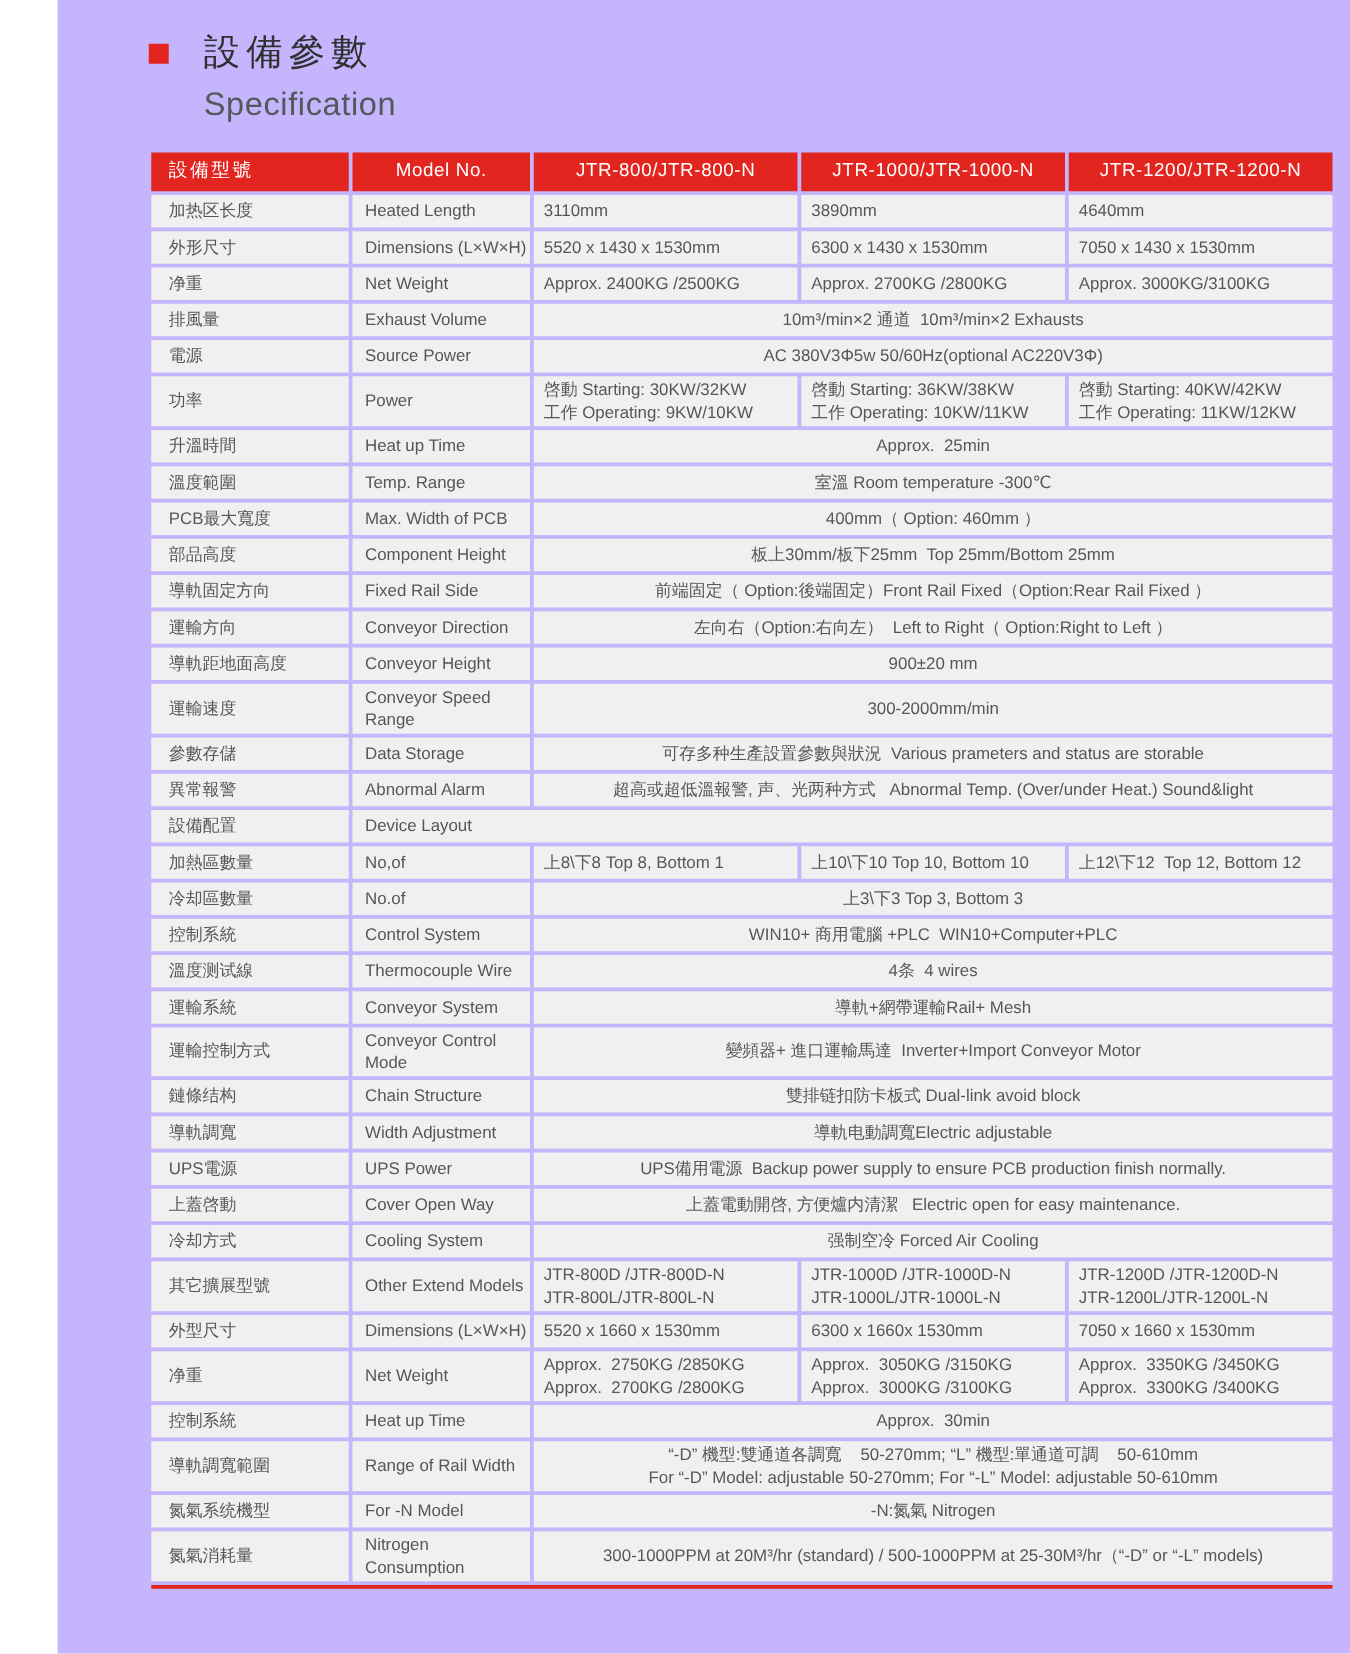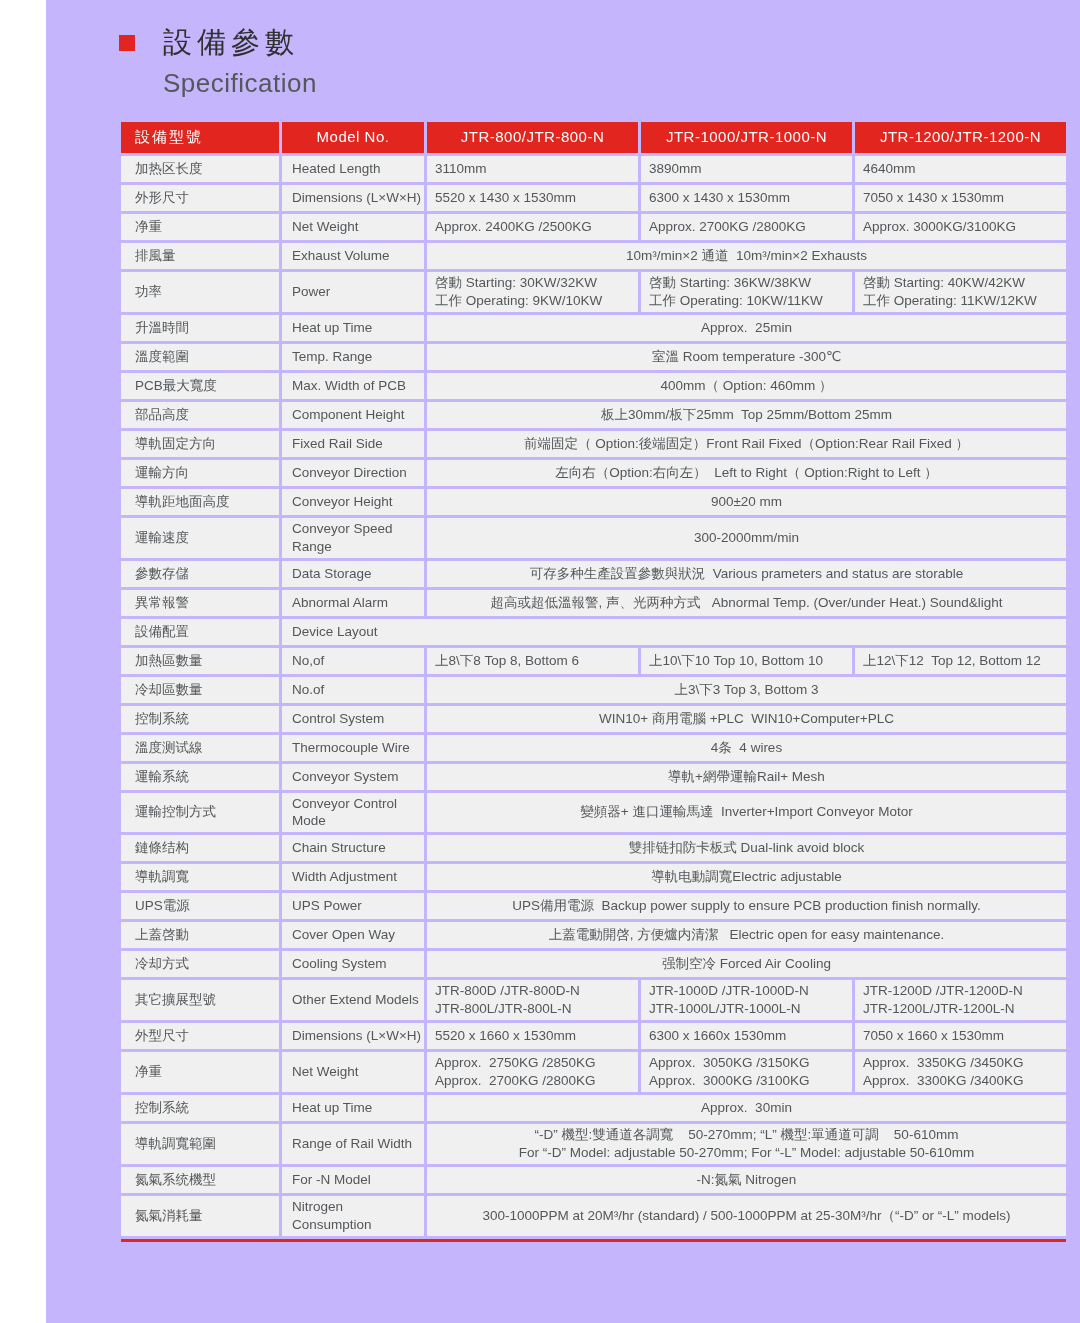--- a/index.html
+++ b/index.html
@@ -100,20 +100,25 @@
         <div class="cell le">Net Weight</div>
         <div class="cell vcell"><div class="line">Approx. 2400KG /2500KG</div></div>
         <div class="cell vcell"><div class="line">Approx. 2700KG /2800KG</div></div>
         <div class="cell vcell"><div class="line">Approx. 3000KG/3100KG</div></div>
       </div>
       <div class="row">
         <div class="cell lz">排風量</div>
         <div class="cell le">Exhaust Volume</div>
         <div class="cell scell"><div class="line">10m³/min×2 通道  10m³/min×2 Exhausts</div></div>
       </div>
+      <div class="row">
+        <div class="cell lz">電源</div>
+        <div class="cell le">Source Power</div>
+        <div class="cell scell"><div class="line">AC 380V3Φ5w 50/60Hz(optional AC220V3Φ)</div></div>
+      </div>
       <div class="row tall">
         <div class="cell lz">功率</div>
         <div class="cell le">Power</div>
         <div class="cell vcell"><div class="line">啓動 Starting: 30KW/32KW</div><div class="line">工作 Operating: 9KW/10KW</div></div>
         <div class="cell vcell"><div class="line">啓動 Starting: 36KW/38KW</div><div class="line">工作 Operating: 10KW/11KW</div></div>
         <div class="cell vcell"><div class="line">啓動 Starting: 40KW/42KW</div><div class="line">工作 Operating: 11KW/12KW</div></div>
       </div>
       <div class="row">
         <div class="cell lz">升溫時間</div>
         <div class="cell le">Heat up Time</div>
@@ -164,21 +169,21 @@
         <div class="cell le">Abnormal Alarm</div>
         <div class="cell scell"><div class="line">超高或超低溫報警, 声、光两种方式   Abnormal Temp. (Over/under Heat.) Sound&amp;light</div></div>
       </div>
       <div class="row">
         <div class="cell lz">設備配置</div>
         <div class="cell le wide">Device Layout</div>
       </div>
       <div class="row">
         <div class="cell lz">加熱區數量</div>
         <div class="cell le">No,of</div>
-        <div class="cell vcell"><div class="line">上8\下8 Top 8, Bottom 6</div></div>
+        <div class="cell vcell"><div class="line">上8\下8 Top 8, Bottom 1</div></div>
         <div class="cell vcell"><div class="line">上10\下10 Top 10, Bottom 10</div></div>
         <div class="cell vcell"><div class="line">上12\下12  Top 12, Bottom 12</div></div>
       </div>
       <div class="row">
         <div class="cell lz">冷却區數量</div>
         <div class="cell le">No.of</div>
         <div class="cell scell"><div class="line">上3\下3 Top 3, Bottom 3</div></div>
       </div>
       <div class="row">
         <div class="cell lz">控制系統</div>

